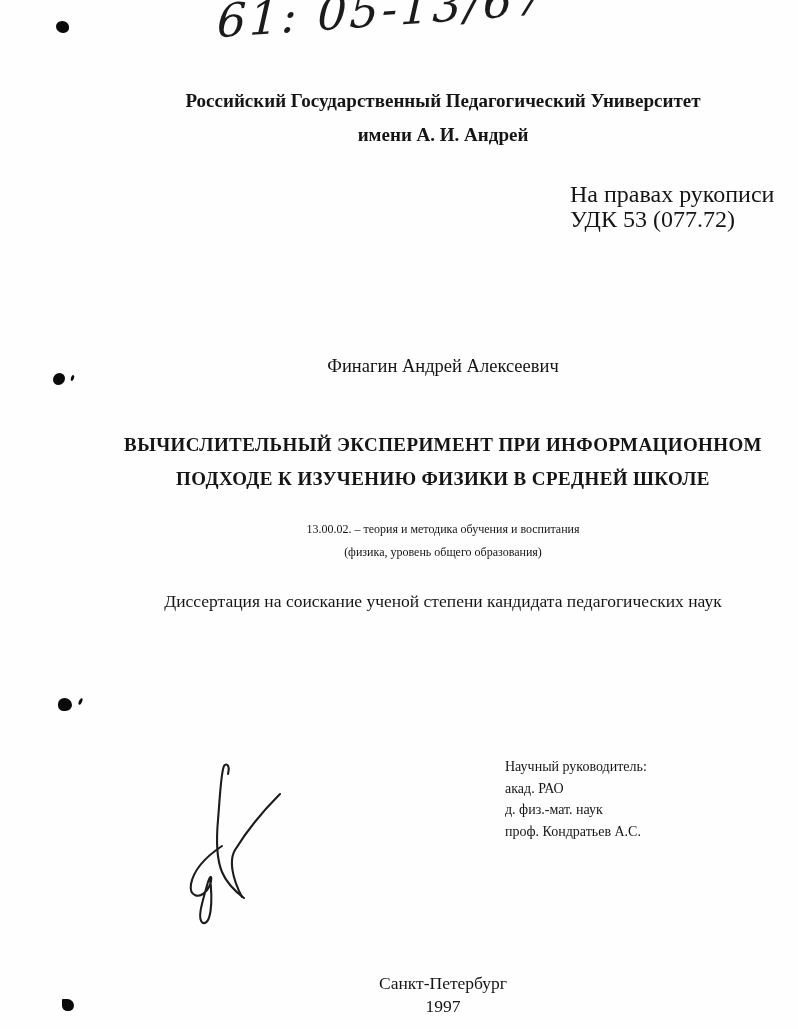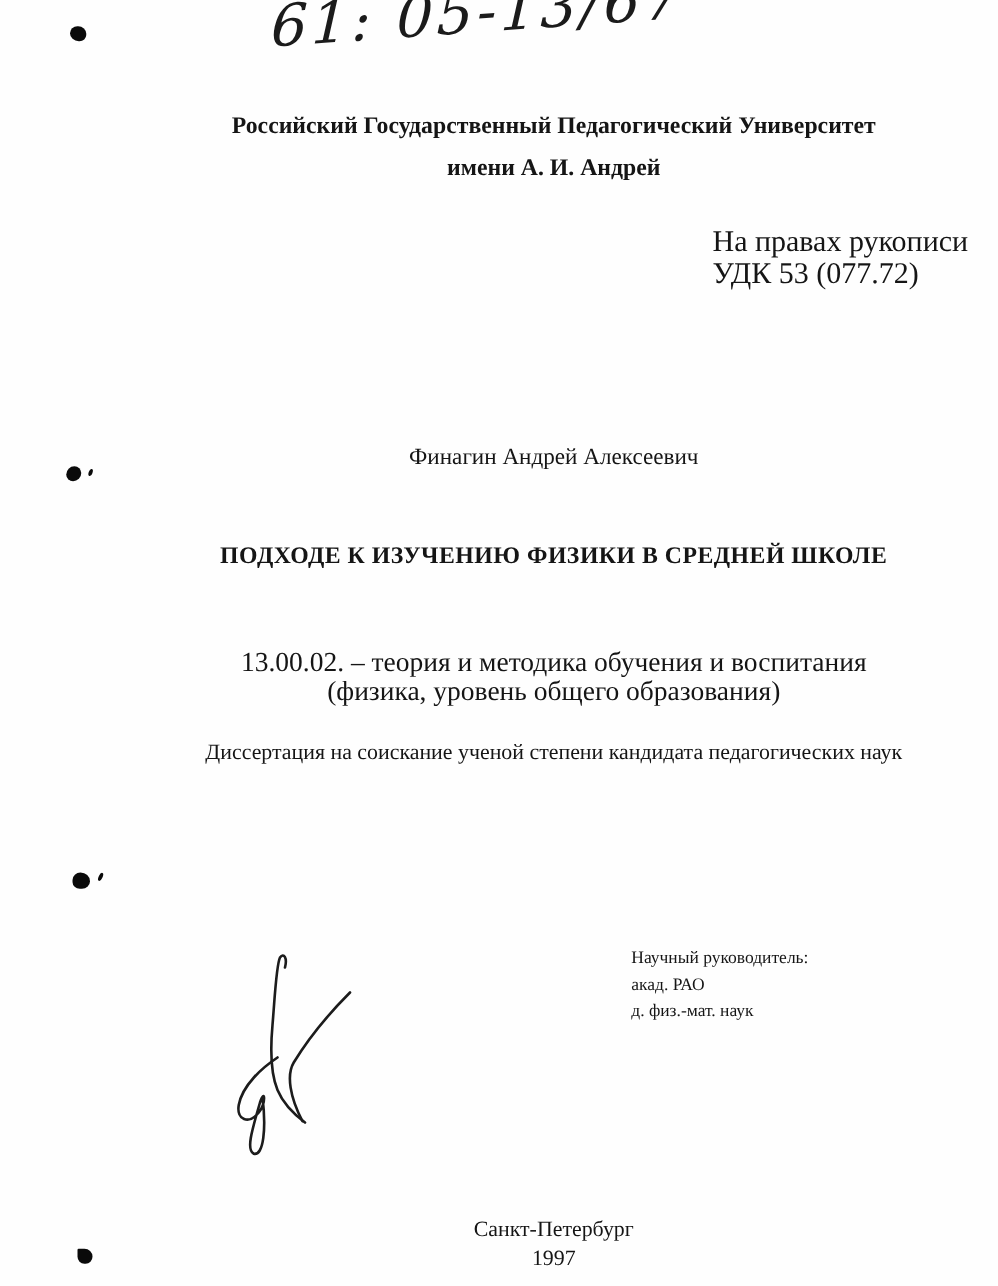--- a/index.html
+++ b/index.html
@@ -20,21 +20,21 @@
     white-space:nowrap;
   }
 
   
   .cblock { position:absolute; left:90px; width:706px; text-align:center;margin-top:20px; }
 
   .inst { top:64px; font-size:19px; line-height:34px; font-weight:bold; }
   .rights { position:absolute; left:570px; top:182px; font-size:24px; line-height:25px; text-align:left; }
   .author { top:336px; font-size:18.5px; }
   .title { top:408px; font-size:19px; line-height:34px; letter-spacing:.4px; font-weight:bold; }
-  .spec { top:498px; font-size:22px; line-height:23px; }
+  .spec { top:498px; font-size:12px; line-height:23px; }
   .degree { top:571px; font-size:17.5px; }
   .superv { position:absolute; left:505px; top:756px; font-size:14px; line-height:21.5px; text-align:left; }
   .footer { top:952px; font-size:17.5px; line-height:23px; }
 
   
   .dot { position:absolute; background:#0a0a0a; }
   .dot1 { left:56px; top:21px;  width:13px; height:12px; border-radius:55% 60% 50% 65%; }
   .dot2 { left:53px; top:373px; width:12px; height:12px; border-radius:60% 50% 60% 50%; }
   .dot2b{ left:71px; top:375px; width:3px;  height:6px;  border-radius:50%; transform:rotate(20deg); }
   .dot3 { left:58px; top:698px; width:14px; height:13px; border-radius:55% 65% 55% 50%; }
@@ -57,34 +57,36 @@
   </div>
 
   <div class="rights">
     <div>На правах рукописи</div>
     <div>УДК 53 (077.72)</div>
   </div>
 
   <div class="cblock author">Финагин Андрей Алексеевич</div>
 
   <div class="cblock title">
+    <div>ВЫЧИСЛИТЕЛЬНЫЙ ЭКСПЕРИМЕНТ ПРИ ИНФОРМАЦИОННОМ</div>
     <div>ПОДХОДЕ К ИЗУЧЕНИЮ ФИЗИКИ В СРЕДНЕЙ ШКОЛЕ</div>
   </div>
 
   <div class="cblock spec">
     <div>13.00.02. – теория и методика обучения и воспитания</div>
     <div>(физика, уровень общего образования)</div>
   </div>
 
   <div class="cblock degree">Диссертация на соискание ученой степени кандидата педагогических наук</div>
 
   <div class="superv">
     <div>Научный руководитель:</div>
     <div>акад. РАО</div>
     <div>д. физ.-мат. наук</div>
+    <div>проф. Кондратьев А.С.</div>
   </div>
 
   <svg class="sig" width="135" height="178" viewBox="0 0 135 178" aria-hidden="true">
     <path d="M 46 24 C 48 16 45 12 42 16 C 39 22 38 46 36 70 C 34 92 35 110 40 122 C 45 134 54 142 62 148"></path>
     <path d="M 40 96 C 28 104 12 118 9 134 C 7 146 17 150 25 140 C 31 132 30 120 26 132 C 19 156 15 170 21 173 C 29 175 31 152 28 128"></path>
     <path d="M 98 44 C 82 60 64 82 53 100 C 47 110 50 128 60 147"></path>
   </svg>
 
   <div class="cblock footer">
     <div>Санкт-Петербург</div>

